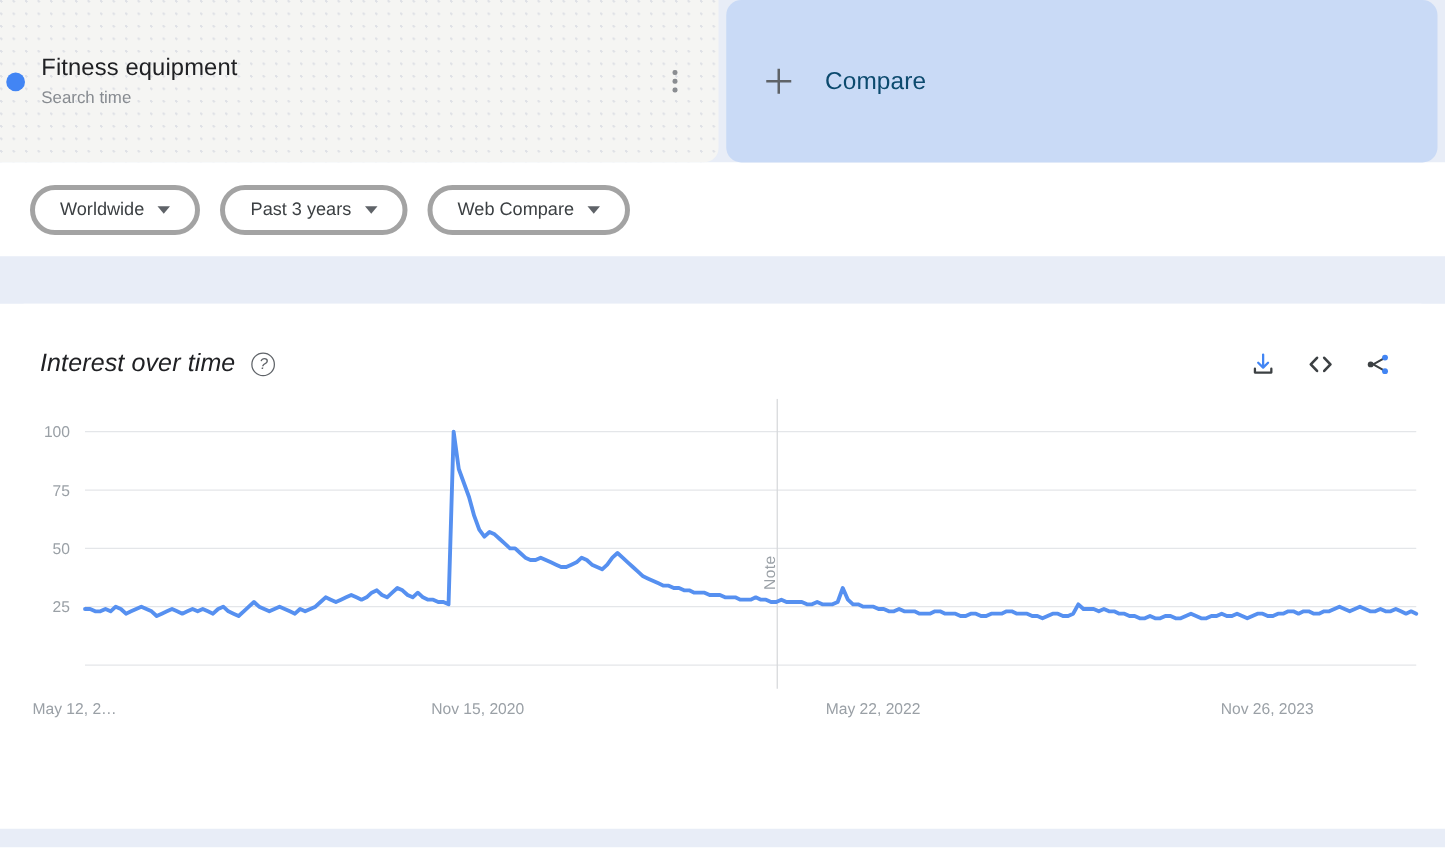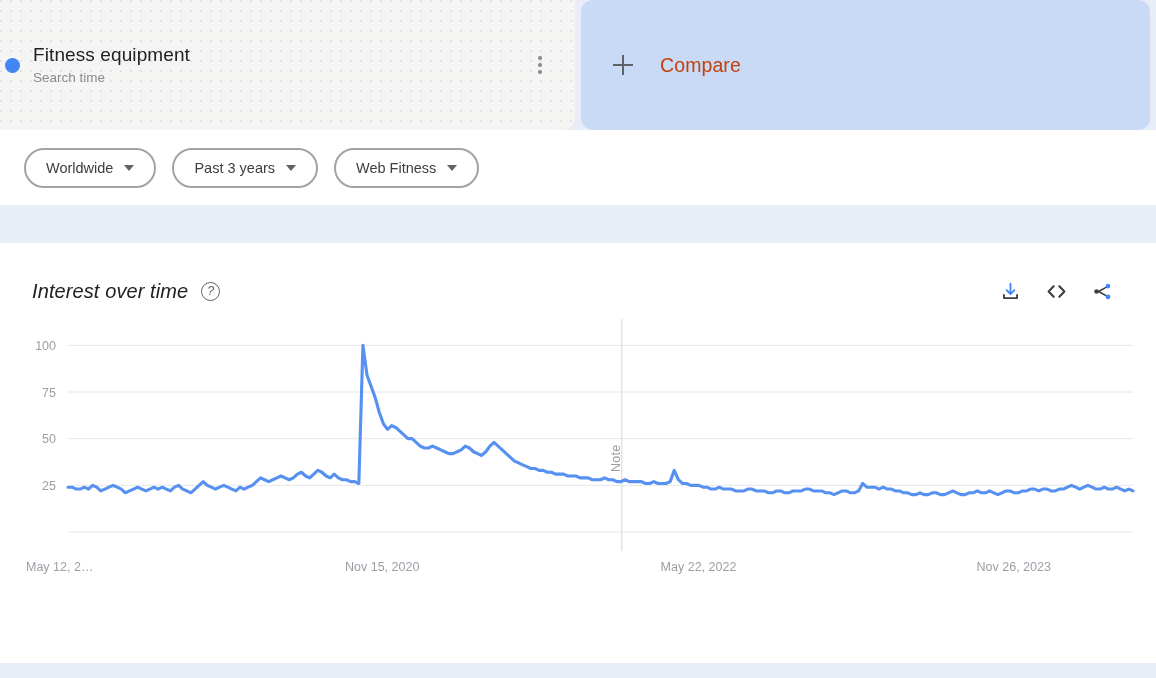--- a/index.html
+++ b/index.html
@@ -103,39 +103,39 @@
   .plus-icon::before, .plus-icon::after {
     content: "";
     position: absolute;
     background: #5f6368;
   }
   .plus-icon::before { left: 9px; top: 0; width: 2px; height: 20px; }
   .plus-icon::after  { top: 9px; left: 0; height: 2px; width: 20px; }
 
   .compare-label {
     font-size: 19.5px;
-    color: #c2410c;
+    color: #0c4a6e;
     letter-spacing: .1px;
   }
 
   
   .filter-bar {
     width: 1156px;
     height: 75px;
     background: #ffffff;
     border-radius: 0 0 12px 12px;
     display: flex;
     align-items: center;
     padding-left: 24px;
     gap: 16px;
   }
 
   .pill {
     height: 40px;
-    border: 2px solid #a3a3a3;
+    border: 4px solid #a3a3a3;
     border-radius: 20px;
     display: flex;
     align-items: center;
     gap: 11px;
     padding: 0 20px;
     background: #fff;
     cursor: pointer;
   }
   .pill-label {
     font-size: 14.5px;
@@ -270,21 +270,21 @@
     <span class="caret"></span>
   </div>
 
   <div class="pill">
     <span class="pill-label">Past 3 years</span>
     <span class="caret"></span>
   </div>
 
 
   <div class="pill">
-    <span class="pill-label">Web Fitness</span>
+    <span class="pill-label">Web Compare</span>
     <span class="caret"></span>
   </div>
 
 </div>
 
 <div class="spacer"></div>
 
 <div class="chart-card">
 
   <div class="chart-header">

